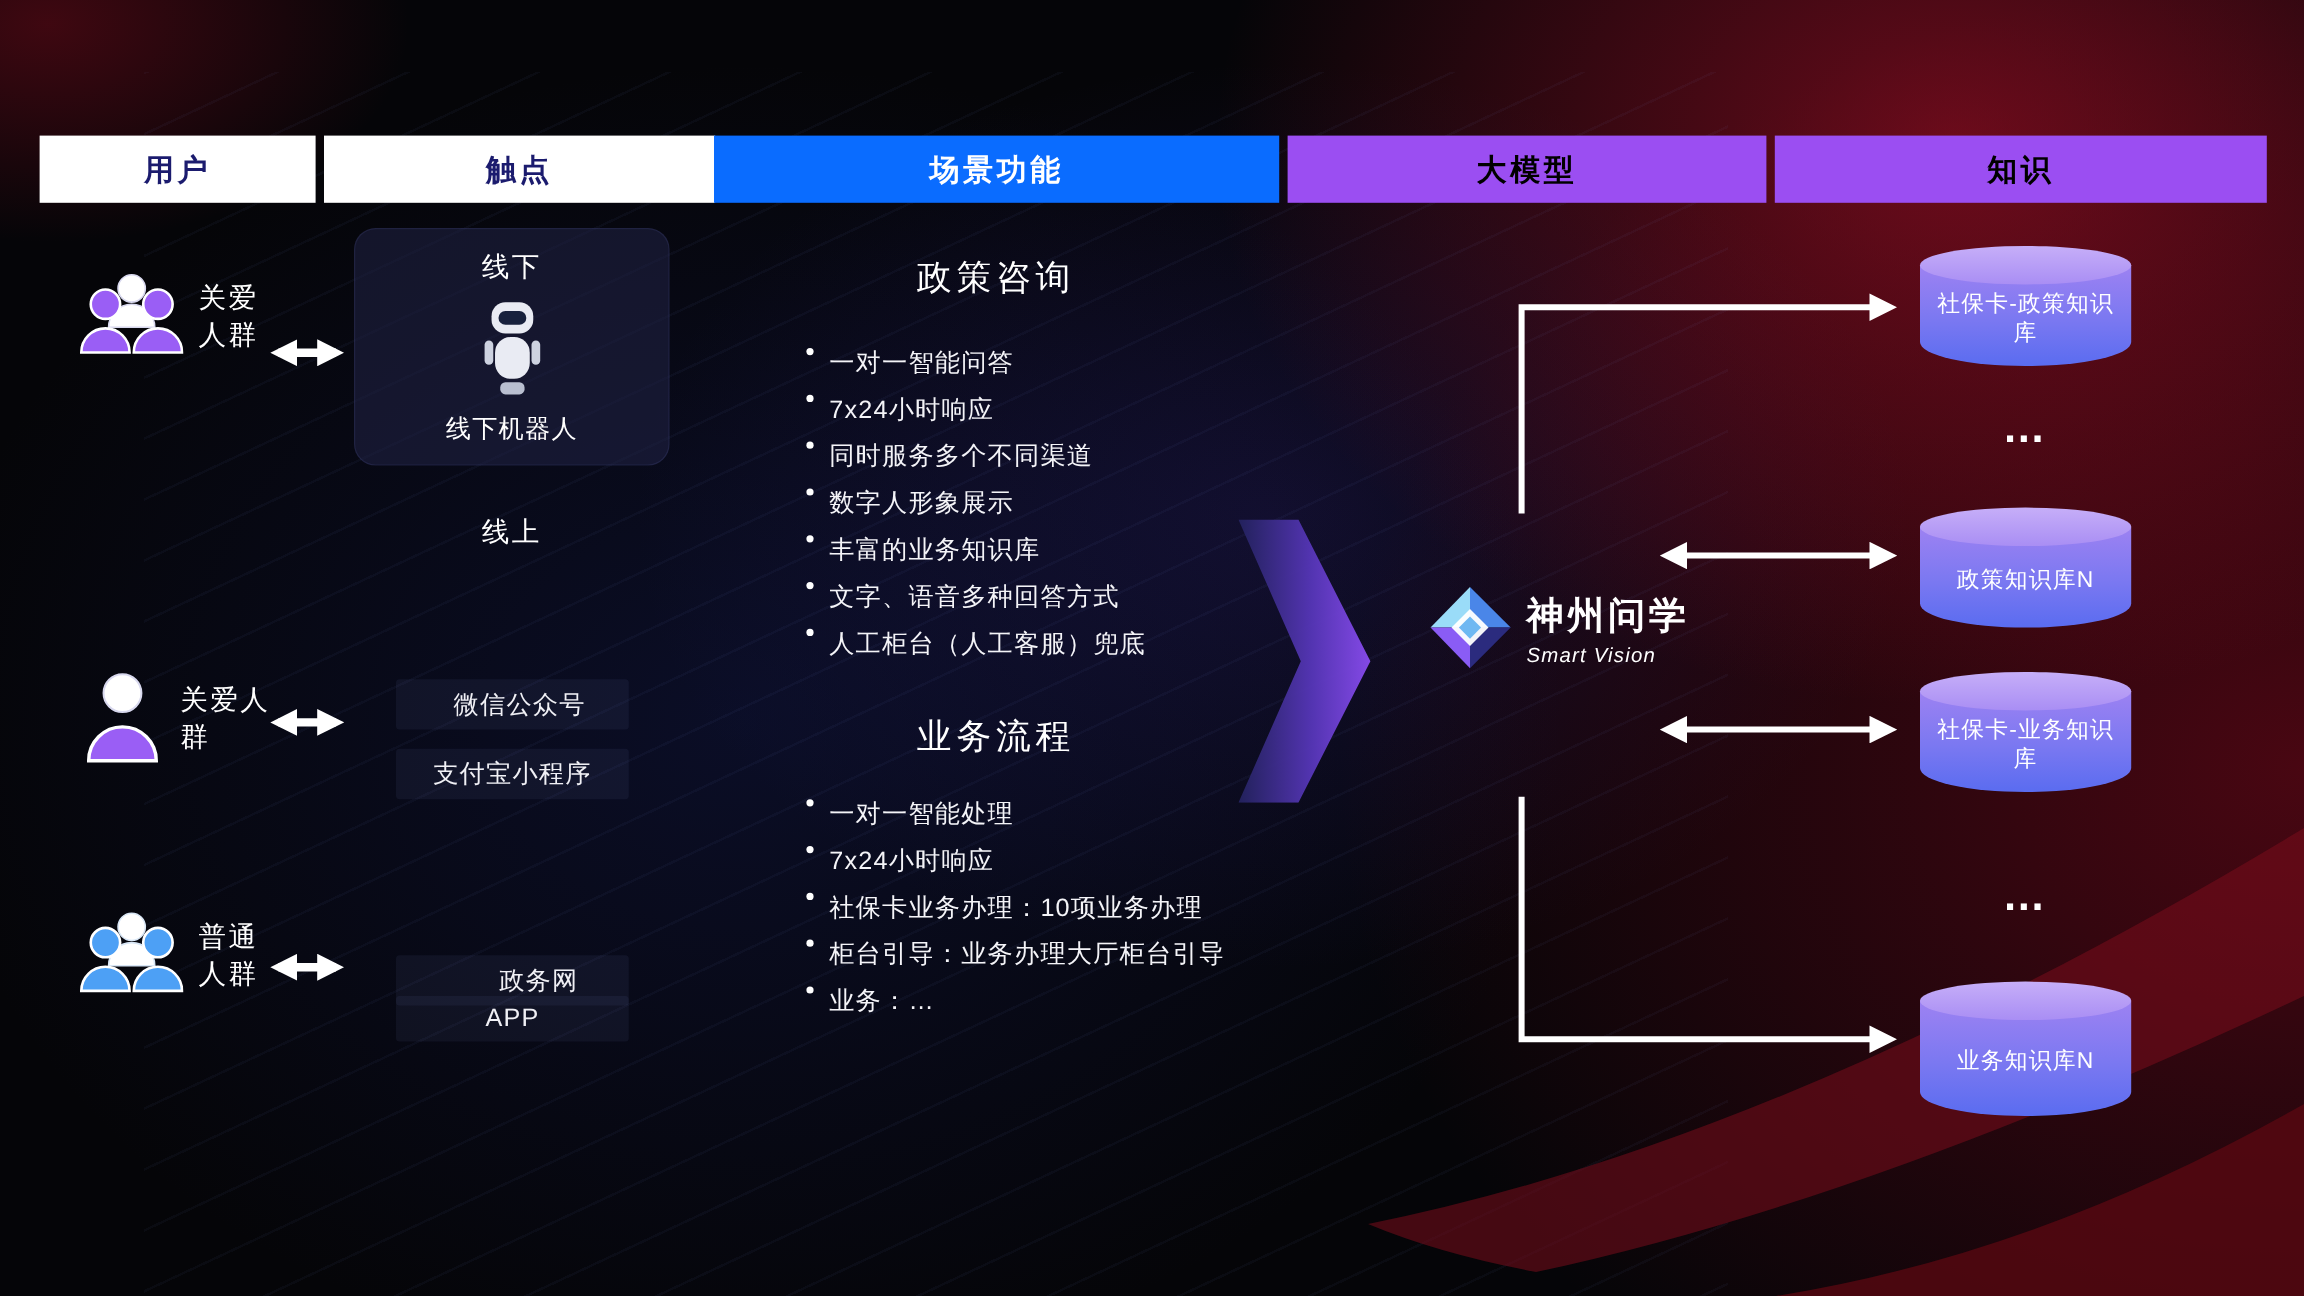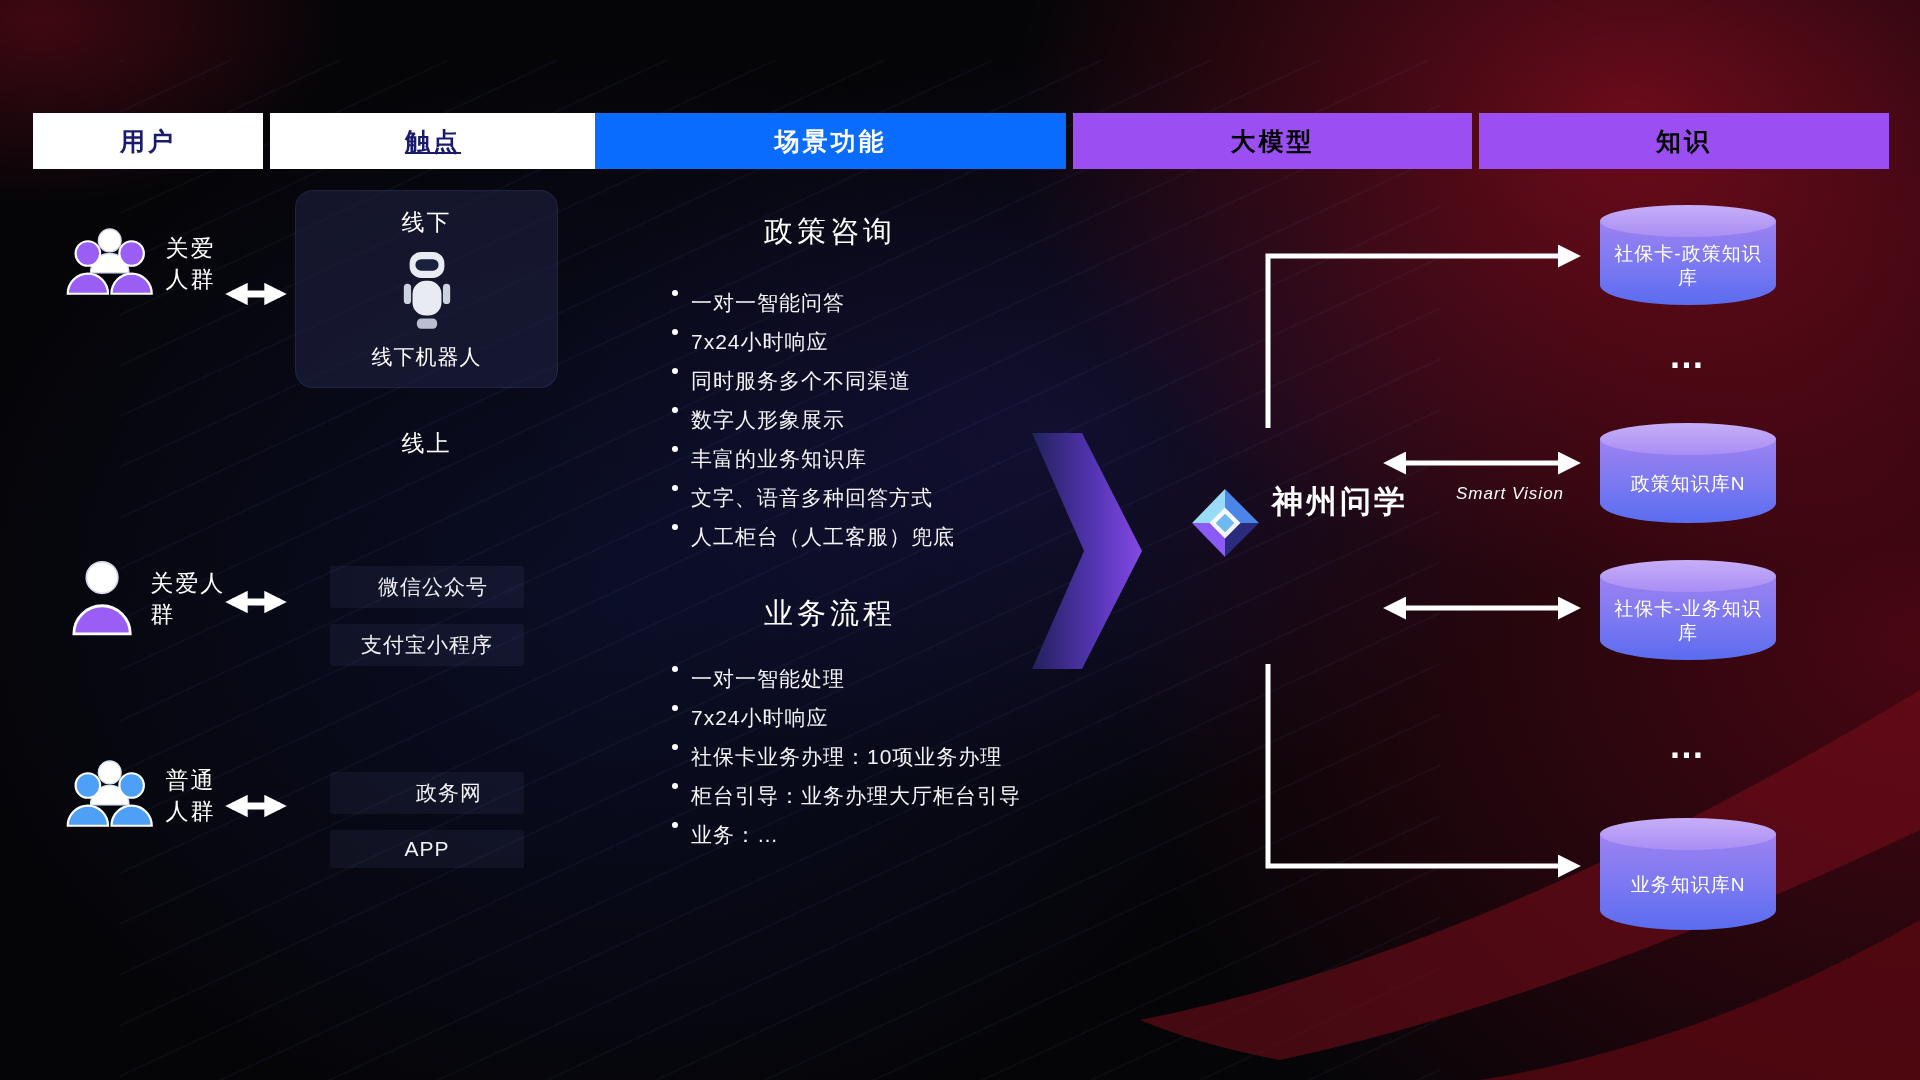--- a/index.html
+++ b/index.html
@@ -44,21 +44,21 @@
     padding:7px 0; background:rgba(140,150,220,.07); border-radius:3px; color:#f0f0f5; }
 
   
   .scn-title { position:absolute; width:400px; text-align:center; font-size:29px; letter-spacing:4px; color:#fff; }
   .scn-list { position:absolute; display:flex; flex-direction:column; gap:13px; }
   .bullet { display:flex; gap:13px; font-size:21px; letter-spacing:1px; color:#f4f4f8; line-height:26px; }
   .bullet .dot { width:6px; height:6px; border-radius:50%; background:#fff; flex:none; }
 
   
   .logo-icon { position:absolute; left:1188px; top:486px; }
-  .logo-text { position:absolute; left:1272px; top:481px; display:flex; flex-direction:row;gap:48px; }
+  .logo-text { position:absolute; left:1272px; top:492px; display:flex; flex-direction:column; }
   .logo-name { font-size:31px; font-weight:bold; letter-spacing:3px; }
   .logo-sub  { font-size:17px; letter-spacing:1px; margin-top:3px;font-style:italic; }
 
   
   .big-arrow { position:absolute; left:1032px; top:433px; }
 
   
   .cyl { position:absolute; left:1600px; width:176px; height:100px; }
   .cyl-body { position:absolute; left:0; right:0; top:16px; bottom:0;
     background:linear-gradient(180deg,#9d82f2 0%, #7a78f1 55%, #5a6cf0 100%);
@@ -78,21 +78,21 @@
 <div class="canvas">
 
   <div class="bg-glow"></div>
   <div class="bg-streaks"></div>
   <svg class="bg-swoosh" width="1920" height="1080">
     <path d="M1140 1020 Q 1490 950 1920 690 L 1920 830 Q 1560 1000 1280 1060 Q 1200 1045 1140 1020 Z" fill="#7a0c1c" opacity="0.55"></path>
     <path d="M1480 1080 Q 1700 1045 1920 920 L 1920 1080 Z" fill="#5c0812" opacity="0.75"></path>
   </svg>
 
   <div class="hdr hdr-light" style="left:33px;   width:230px;">用户</div>
-  <div class="hdr hdr-light" style="left:270px;  width:326px;text-decoration:underline;">触点</div>
+  <div class="hdr hdr-light" style="left:270px;  width:326px;">触点</div>
   <div class="hdr hdr-blue" style="left:595px;  width:471px;">场景功能</div>
   <div class="hdr hdr-purple" style="left:1073px; width:399px;">大模型</div>
   <div class="hdr hdr-purple" style="left:1479px; width:410px;">知识</div>
 
   <div class="user" style="left:66px; top:212px;">
     <svg width="124" height="104" viewBox="0 0 100 84">
       <circle cx="50" cy="15" r="13" fill="#ffffff" stroke="#d8d8ee" stroke-width="1.5"></circle>
       <path d="M28 52 a22 22 0 0 1 44 0 z" fill="#ffffff" stroke="#d8d8ee" stroke-width="1.5"></path>
       <circle cx="25" cy="30" r="14" fill="#9a5ef5" stroke="#ffffff" stroke-width="2.5"></circle>
       <path d="M2 76 a23 23 0 0 1 46 0 z" fill="#9a5ef5" stroke="#ffffff" stroke-width="2.5"></path>
@@ -132,21 +132,21 @@
       <rect x="31" y="24" width="5" height="14" rx="2.5" fill="#cdd2e0"></rect>
       <rect x="13" y="48" width="14" height="7" rx="3" fill="#b9bfd0"></rect>
     </svg>
     <div class="offline-device">线下机器人</div>
   </div>
 
   <div class="online-title">线上</div>
 
   <div class="channel" style="top:566px;padding-left:12px;">微信公众号</div>
   <div class="channel" style="top:624px;">支付宝小程序</div>
-  <div class="channel" style="top:772px;padding-left:44px;">政务网</div>
+  <div class="channel" style="top:796px;padding-left:44px;">政务网</div>
   <div class="channel" style="top:830px;">APP</div>
 
   <div class="scn-title" style="left:630px; top:212px;">政策咨询</div>
   <div class="scn-list" style="left:672px; top:290px;">
     <div class="bullet">
         <span class="dot"></span>
         <span>一对一智能问答</span>
       </div>
     <div class="bullet">
         <span class="dot"></span>

